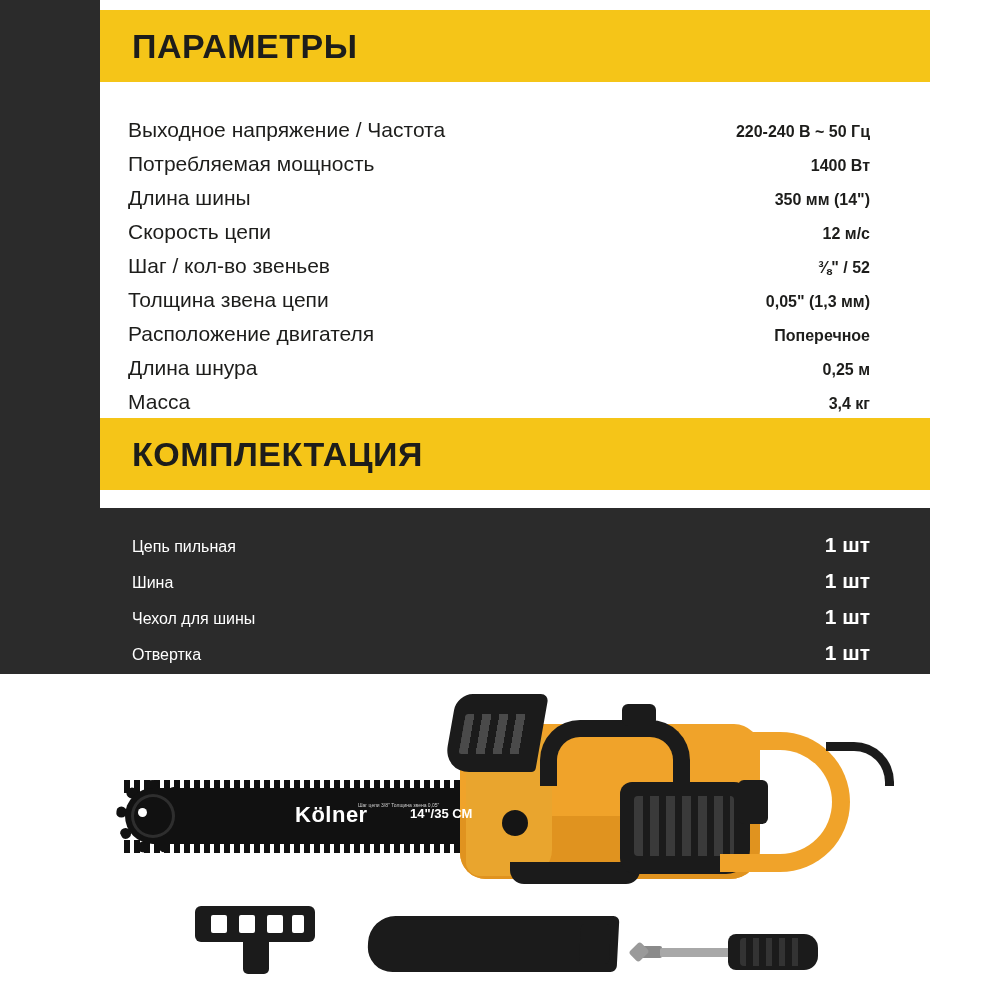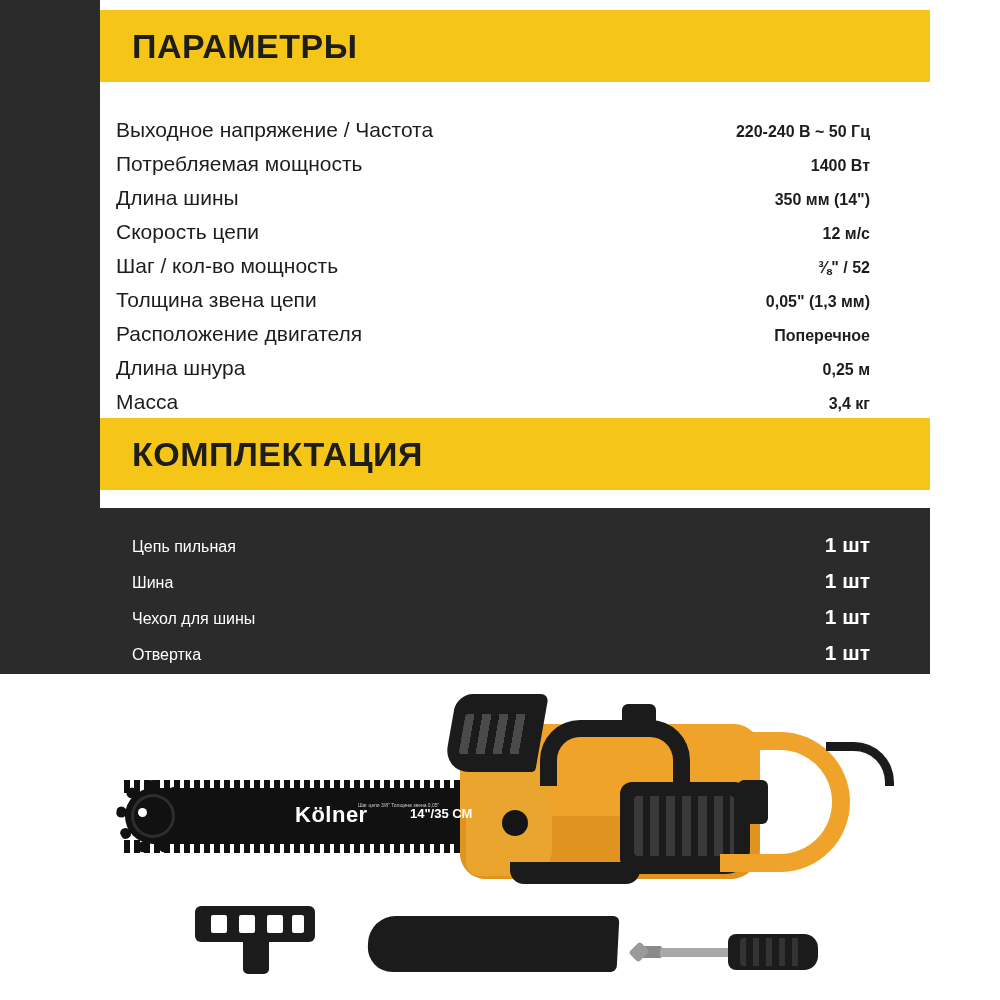--- a/index.html
+++ b/index.html
@@ -57,21 +57,21 @@
 
   
   .spec-block {
     position: absolute;
     left: 100px;
     top: 90px;
     width: 830px;
     height: 328px;
     background: #ffffff;
     box-sizing: border-box;
-    padding: 22px 60px 0 16px;
+    padding: 22px 60px 0 28px;
   }
   .kit-block {
     position: absolute;
     left: 100px;
     top: 508px;
     width: 830px;
     height: 166px;
     background: #2b2b2b;
     box-sizing: border-box;
     padding: 18px 60px 0 32px;
@@ -477,21 +477,21 @@
     </div>
     <div class="row">
       <span class="label">Длина шины</span>
       <span class="value">350 мм (14")</span>
     </div>
     <div class="row">
       <span class="label">Скорость цепи</span>
       <span class="value">12 м/с</span>
     </div>
     <div class="row">
-      <span class="label">Шаг / кол-во мощность</span>
+      <span class="label">Шаг / кол-во звеньев</span>
       <span class="value">⅜" / 52</span>
     </div>
     <div class="row">
       <span class="label">Толщина звена цепи</span>
       <span class="value">0,05" (1,3 мм)</span>
     </div>
     <div class="row">
       <span class="label">Расположение двигателя</span>
       <span class="value">Поперечное</span>
     </div>

